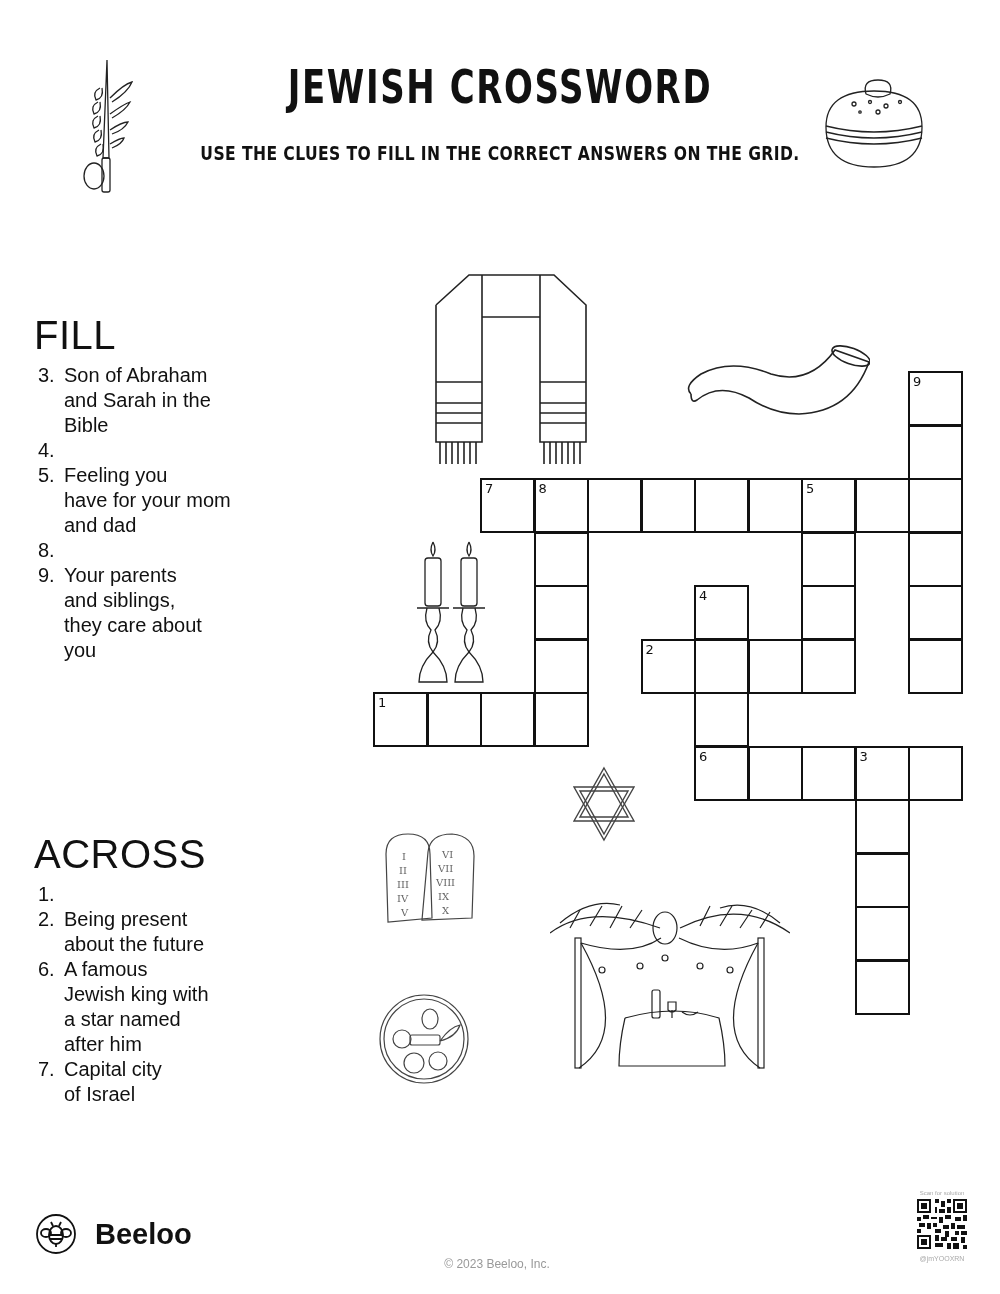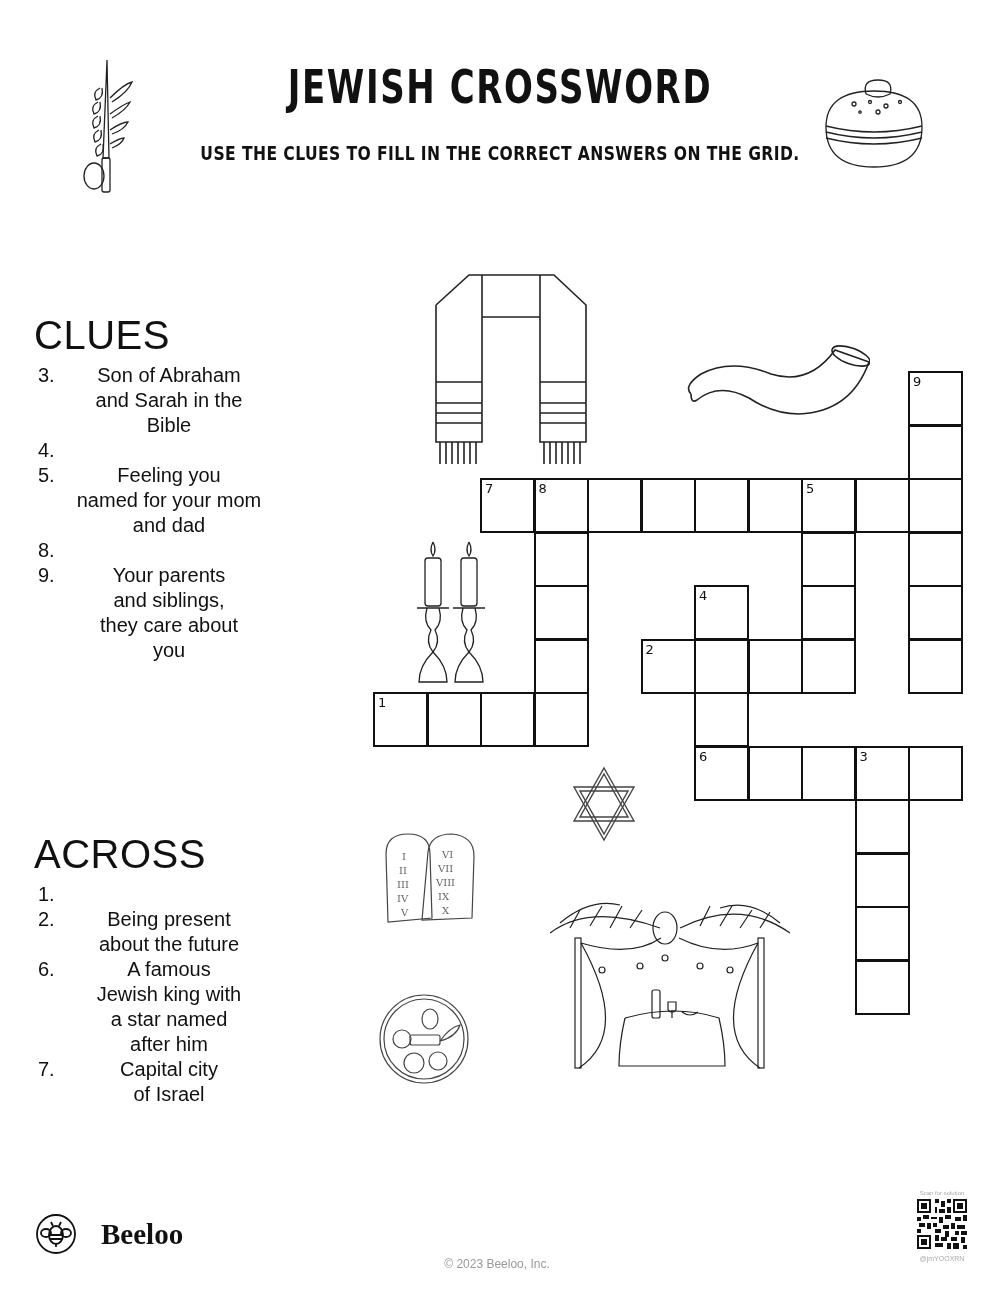--- a/index.html
+++ b/index.html
@@ -19,35 +19,35 @@
     }
 
     .clue-section { position: absolute; left: 34px; }
     .clue-heading { font-family: "Liberation Sans", sans-serif; font-size: 40px; font-weight: 500; letter-spacing: 0.5px; line-height: 44px; }
     .clue-list { list-style: none; margin-top: 6px; margin-left: 4px; }
     .clue {
       display: flex; font-family: "Liberation Sans", sans-serif;
       font-size: 20px; line-height: 25px; color: #111;
     }
     .clue-num { width: 26px; flex: none; }
-    .clue-text { width: 210px; white-space: pre-line; text-align: center; }
+    .clue-text { width: 210px; white-space: pre-line; }
 
     .cell {
       position: absolute; width: 55px; height: 55px; border: 2.5px solid #111;
       background: #fff;
     }
     .cell-num {
       position: absolute; left: 3px; top: 1px; font-family: "DejaVu Sans", sans-serif;
       font-size: 13px; color: #111;
     }
 
     .illus { position: absolute; }
 
     .brand { position: absolute; left: 35px; top: 1213px; display: flex; align-items: center; }
-    .brand-name { font-family: Liberation Serif, serif; font-weight: bold; font-size: 29px; margin-left: 24px; color: #111; }
+    .brand-name { font-family: Liberation Sans, sans-serif; font-weight: bold; font-size: 29px; margin-left: 18px; color: #111; }
     .copyright { position: absolute; left: 0; width: 994px; top: 1257px; text-align: center; font-family: "Liberation Sans", sans-serif; font-size: 12px; color: #999; }
     .qr-wrap { position: absolute; left: 912px; top: 1190px; width: 60px; text-align: center; }
     .qr-label { font-family: "Liberation Sans", sans-serif; font-size: 6px; color: #aaa; }
     .qr-code { font-family: "Liberation Sans", sans-serif; font-size: 7px; color: #aaa; margin-top: 2px; }
   </style>
 </head>
 <body>
 
 <div class="title">JEWISH CROSSWORD</div>
 <div class="subtitle">USE THE CLUES TO FILL IN THE CORRECT ANSWERS ON THE GRID.</div>
@@ -141,35 +141,35 @@
     <circle cx="180" cy="72" r="3"></circle>
     <circle cx="90" cy="68" r="3"></circle>
     <circle cx="150" cy="68" r="3"></circle>
   <path d="M75 120 q50 -14 94 0 q6 26 6 48 h-106 q0 -22 6 -48"></path>
   <rect x="102" y="92" width="8" height="28" rx="2"></rect>
     <path d="M118 104 h8 v8 q-4 4 -8 0 z M122 112 v8"></path>
   <path d="M132 114 q8 6 16 0"></path>
 </svg>
 
 <section class="clue-section" style="top:313px">
-  <h2 class="clue-heading">CLUES</h2>
+  <h2 class="clue-heading">FILL</h2>
   <ul class="clue-list">
     <li class="clue">
         <span class="clue-num">3.</span>
         <span class="clue-text">Son of Abraham
 and Sarah in the
 Bible</span>
       </li>
     <li class="clue">
         <span class="clue-num">4.</span>
       </li>
     <li class="clue">
         <span class="clue-num">5.</span>
         <span class="clue-text">Feeling you
-named for your mom
+have for your mom
 and dad</span>
       </li>
     <li class="clue">
         <span class="clue-num">8.</span>
       </li>
     <li class="clue">
         <span class="clue-num">9.</span>
         <span class="clue-text">Your parents
 and siblings,
 they care about

